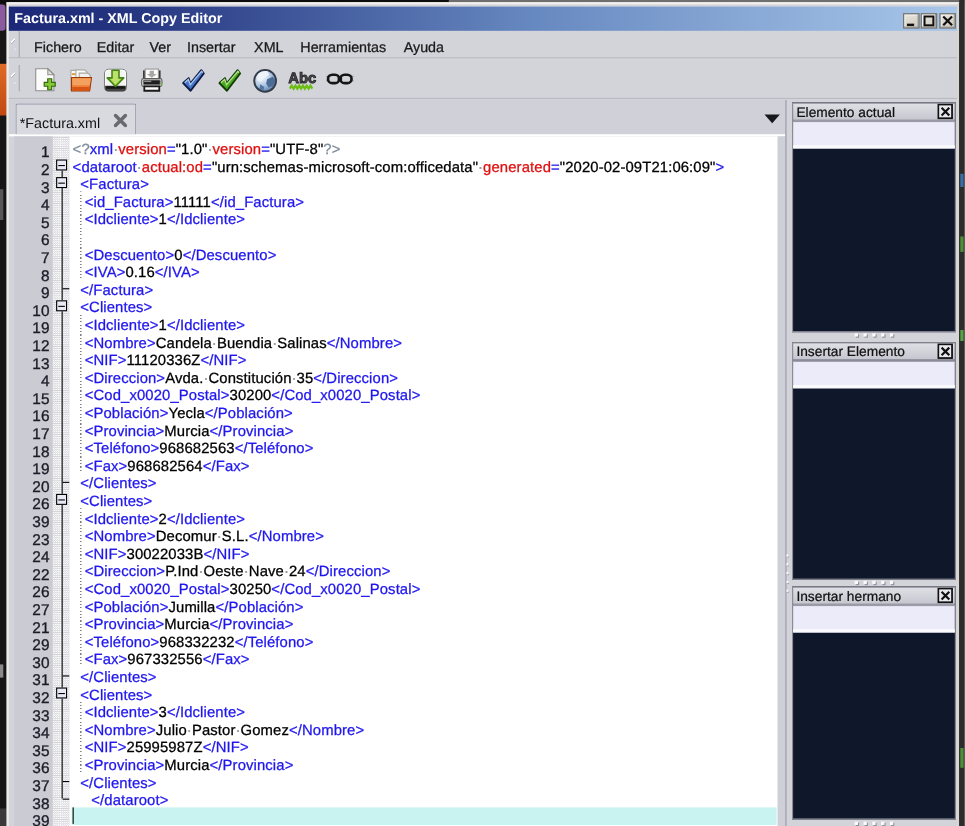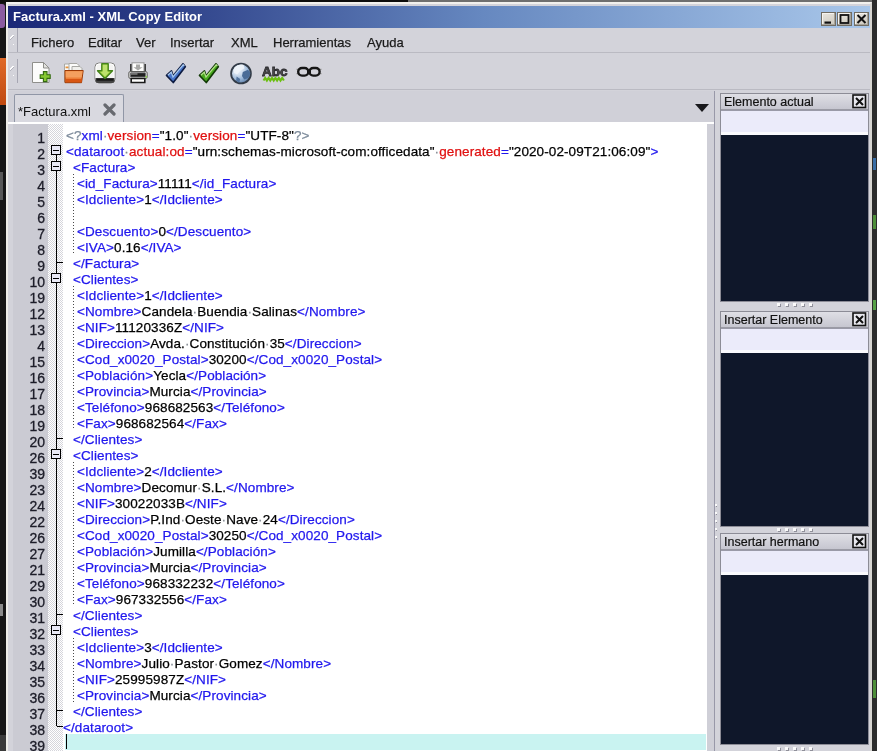--- a/index.html
+++ b/index.html
@@ -219,21 +219,21 @@
 <div class="ln" style="top:434px;left:14px"><b>&lt;Provincia&gt;</b>Murcia<b>&lt;/Provincia&gt;</b></div>
 <div class="ln" style="top:450px;left:14px"><b>&lt;Teléfono&gt;</b>968332232<b>&lt;/Teléfono&gt;</b></div>
 <div class="ln" style="top:466px;left:14px"><b>&lt;Fax&gt;</b>967332556<b>&lt;/Fax&gt;</b></div>
 <div class="ln" style="top:482px;left:10px"><b>&lt;/Clientes&gt;</b></div>
 <div class="ln" style="top:498px;left:10px"><b>&lt;Clientes&gt;</b></div>
 <div class="ln" style="top:514px;left:14px"><b>&lt;Idcliente&gt;</b>3<b>&lt;/Idcliente&gt;</b></div>
 <div class="ln" style="top:530px;left:14px"><b>&lt;Nombre&gt;</b>Julio<i>·</i>Pastor<i>·</i>Gomez<b>&lt;/Nombre&gt;</b></div>
 <div class="ln" style="top:546px;left:14px"><b>&lt;NIF&gt;</b>25995987Z<b>&lt;/NIF&gt;</b></div>
 <div class="ln" style="top:562px;left:14px"><b>&lt;Provincia&gt;</b>Murcia<b>&lt;/Provincia&gt;</b></div>
 <div class="ln" style="top:578px;left:10px"><b>&lt;/Clientes&gt;</b></div>
-<div class="ln" style="top:594px;left:0"><b>&lt;/dataroot&gt;</b></div>
+<div class="ln" style="top:594px;left:20px"><b>&lt;/dataroot&gt;</b></div>
 <div class="ig" style="top:50px;height:80px"></div>
 <div class="ig" style="top:162px;height:144px"></div>
 <div class="ig" style="top:338px;height:144px"></div>
 <div class="ig" style="top:514px;height:64px"></div>
   <div id="caret"></div>
       </div>
   <div id="gutter">
         <div class="gn" style="top:2px">1</div>
 <div class="gn" style="top:18px">2</div>
 <div class="gn" style="top:34px">3</div>

